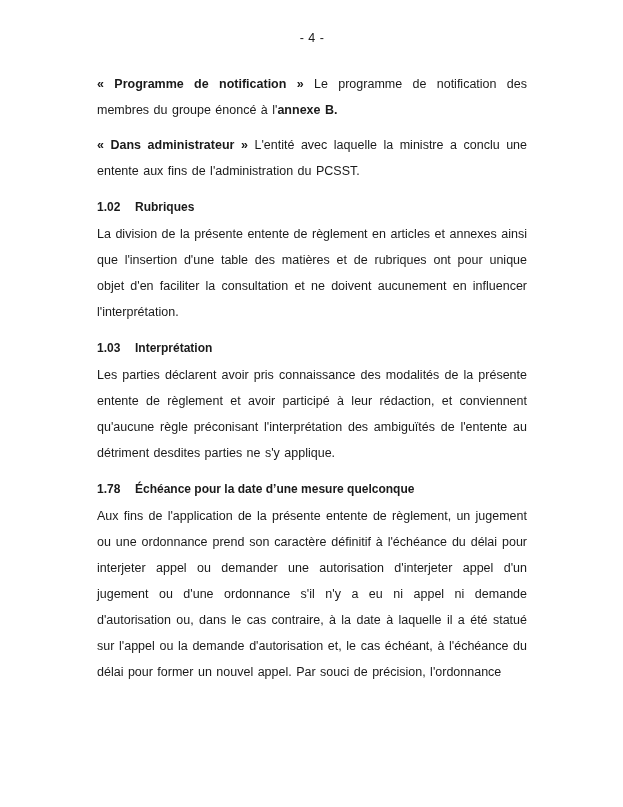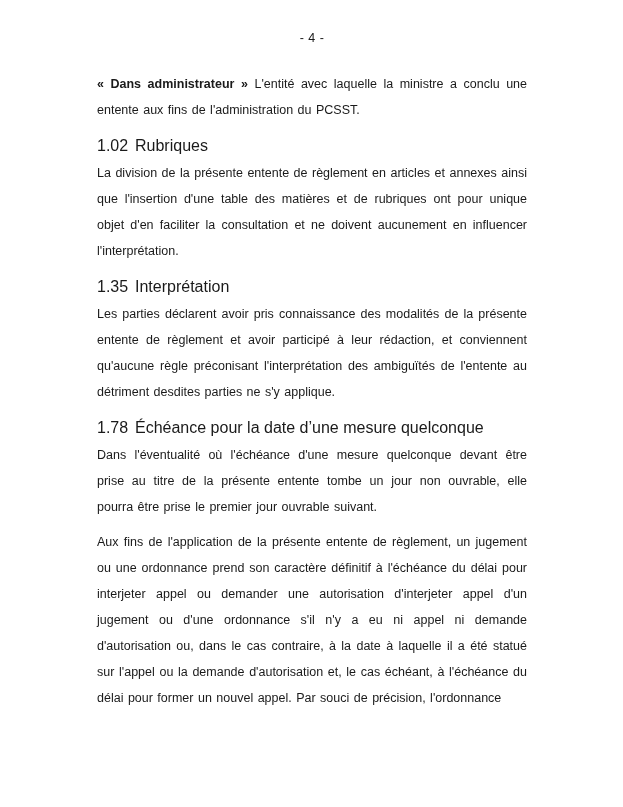--- a/index.html
+++ b/index.html
@@ -30,56 +30,56 @@
     margin: 0 0 9px 0;
     line-height: 26px;
     text-align: justify;
     word-spacing: 1px;
   }
   .para b {
     font-weight: bold;
   }
   .heading {
     display: flex;
-    font-size: 16px;
-    font-weight: normal;
+    font-size: 12px;
+    font-weight: bold;
     line-height: 26px;
     margin: 10px 0 1px 0;
   }
   .sec-num {
     flex: none;
     width: 38px;
   }
   .sec-title {
     flex: 1;
   }
 </style>
 </head>
 <body>
 
 <div class="page">
 
   <div class="page-number">- 4 -</div>
 
+  <p class="para"><b>« Programme de notification »</b><span> Le programme de notification des membres du groupe énoncé à l'</span><b>annexe B.</b></p>
 
   <p class="para"><b>« Dans administrateur »</b><span> L'entité avec laquelle la ministre a conclu une entente aux fins de l'administration du PCSST.</span><b></b></p>
 
   <h2 class="heading">
     <span class="sec-num">1.02</span>
     <span class="sec-title">Rubriques</span>
   </h2>
   <p class="para">La division de la présente entente de règlement en articles et annexes ainsi que l'insertion d'une table des matières et de rubriques ont pour unique objet d'en faciliter la consultation et ne doivent aucunement en influencer l'interprétation.</p>
 
   <h2 class="heading">
-    <span class="sec-num">1.35</span>
+    <span class="sec-num">1.03</span>
     <span class="sec-title">Interprétation</span>
   </h2>
   <p class="para">Les parties déclarent avoir pris connaissance des modalités de la présente entente de règlement et avoir participé à leur rédaction, et conviennent qu'aucune règle préconisant l'interprétation des ambiguïtés de l'entente au détriment desdites parties ne s'y applique.</p>
 
   <h2 class="heading">
     <span class="sec-num">1.78</span>
     <span class="sec-title">Échéance pour la date d’une mesure quelconque</span>
   </h2>
-  <p class="para">Dans l'éventualité où l'échéance d'une mesure quelconque devant être prise au titre de la présente entente tombe un jour non ouvrable, elle pourra être prise le premier jour ouvrable suivant.</p>
 
   <p class="para">Aux fins de l'application de la présente entente de règlement, un jugement ou une ordonnance prend son caractère définitif à l'échéance du délai pour interjeter appel ou demander une autorisation d'interjeter appel d'un jugement ou d'une ordonnance s'il n'y a eu ni appel ni demande d'autorisation ou, dans le cas contraire, à la date à laquelle il a été statué sur l'appel ou la demande d'autorisation et, le cas échéant, à l'échéance du délai pour former un nouvel appel. Par souci de précision, l'ordonnance</p>
 
 </div>
 
 </body></html>

